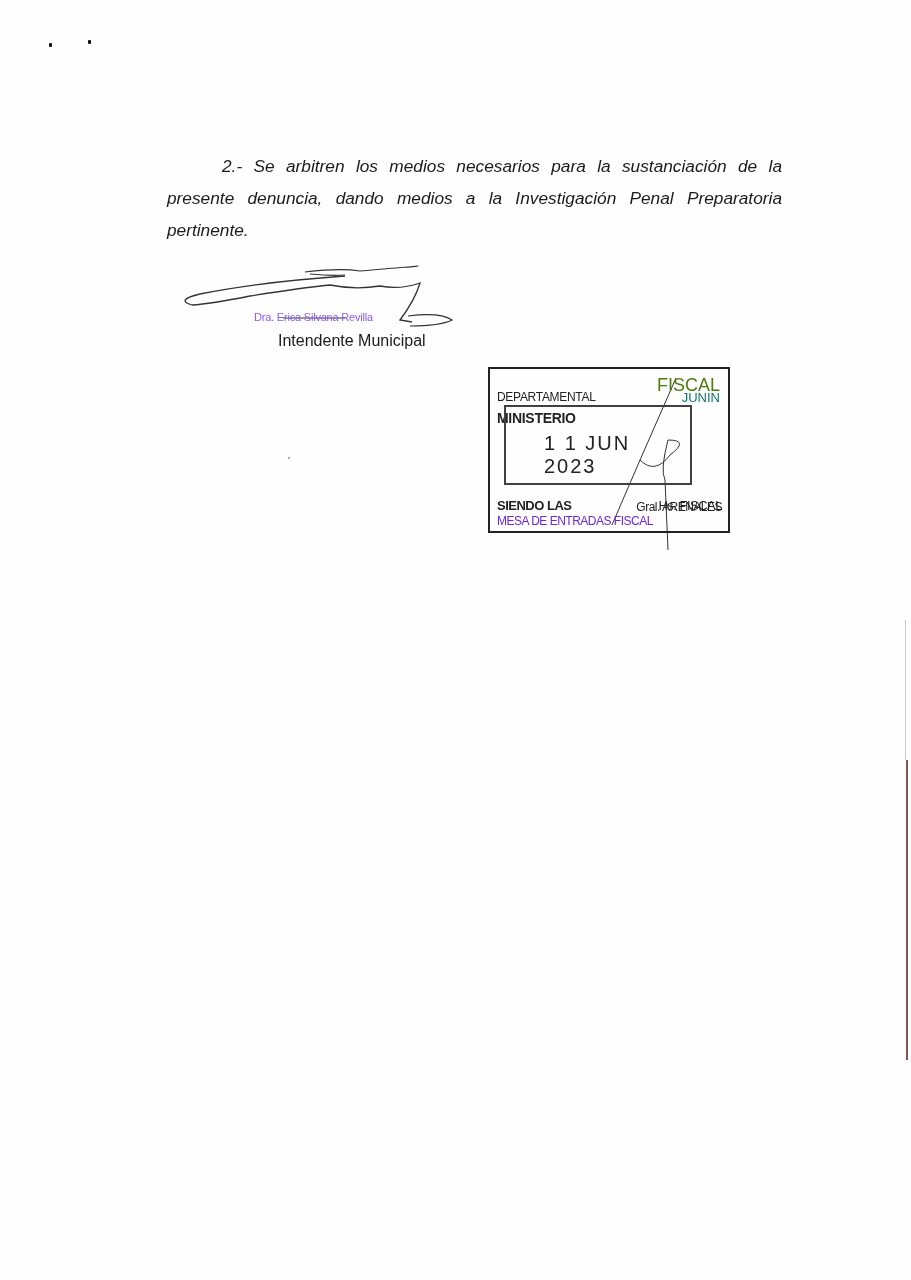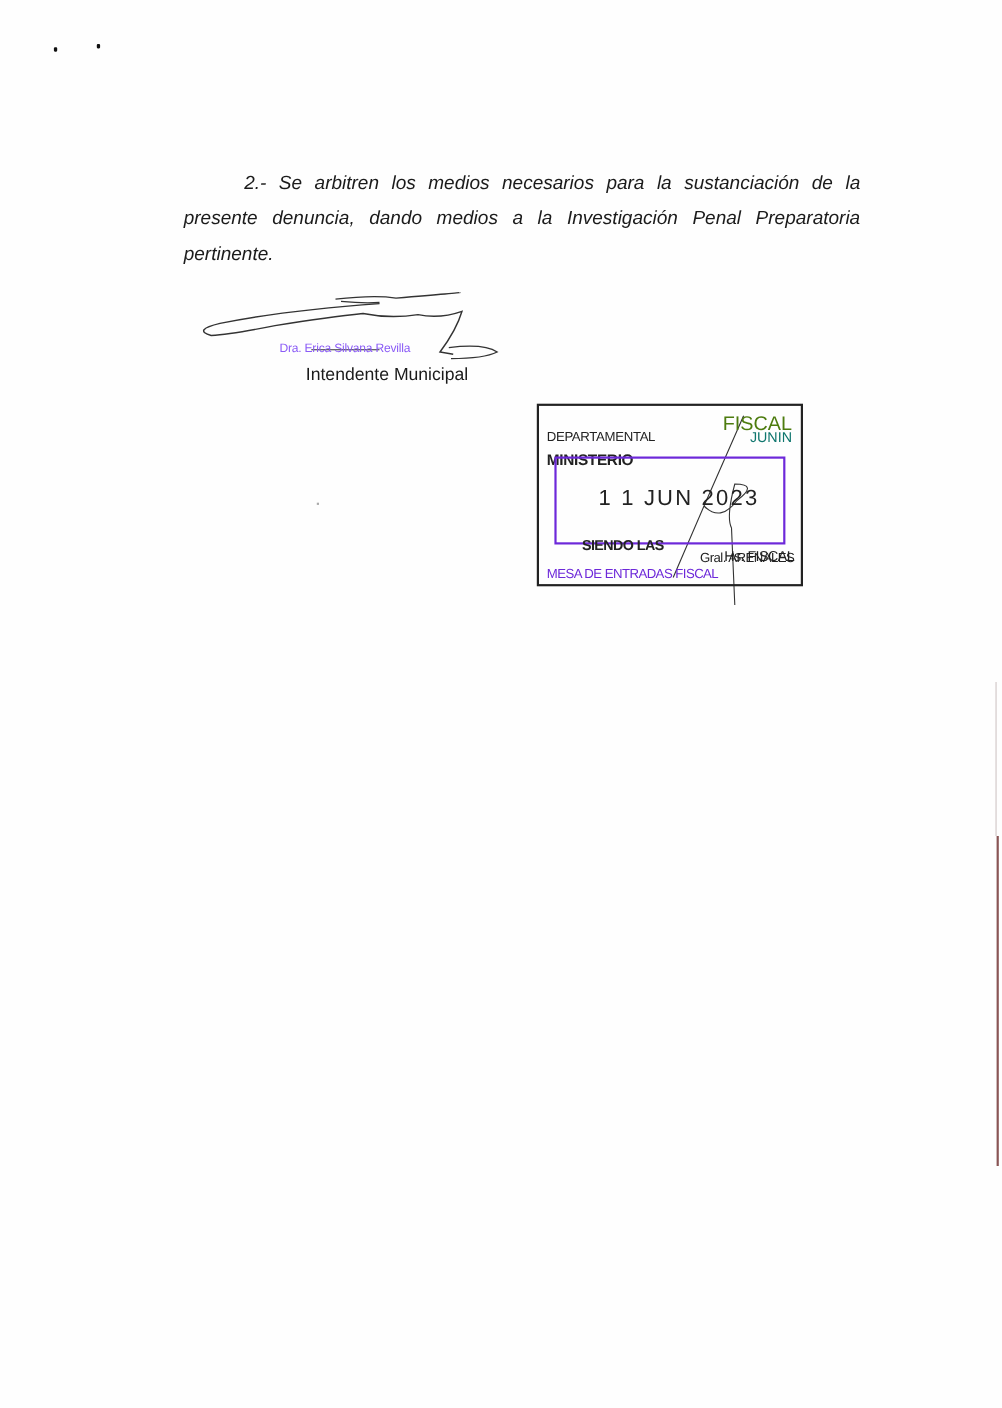--- a/index.html
+++ b/index.html
@@ -12,23 +12,23 @@
     .para .indent { display:inline-block; width:55px; }
     .para-line { display:block; text-align:justify; text-align-last:justify;font-style:italic; }
     .para-line.last { text-align-last:left; }
     .sig-name { position:absolute; left:254px; top:311px; font-size:11px; color:#8b5cf6; letter-spacing:-0.2px; }
     .sig-title { position:absolute; left:278px; top:332px; font-size:16px; color:#1a1a1a; }
     .stamp { position:absolute; left:488px; top:367px; width:242px; height:166px; border:2.5px solid #222; box-sizing:border-box; }
     .stamp-l1 { position:absolute; left:7px; top:6px; font-size:14px; font-weight:bold; color:#222; letter-spacing:-0.3px;margin-top:35px; }
     .stamp-l2 { position:absolute; left:7px; top:21px; font-size:12px; color:#222; letter-spacing:-0.3px; }
     .stamp-r1 { position:absolute; right:8px; top:6px; font-size:18px; color:#4d7c0f; }
     .stamp-r2 { position:absolute; right:8px; top:21px; font-size:13px; color:#0f766e; }
-    .stamp-inner { position:absolute; left:14px; top:46px; width:210px; height:80px; border:2px solid #6d28d9; box-sizing:border-box; }
+    .stamp-inner { position:absolute; left:14px; top:36px; width:188px; height:80px; border:2px solid #404040; box-sizing:border-box; }
     .stamp-date { position:absolute; left:38px; top:25px; font-size:20px; color:#222; letter-spacing:2px; }
-    .stamp-b1 { position:absolute; left:7px; bottom:28px; font-size:13px; font-weight:bold; color:#222; letter-spacing:-0.5px;margin-left:32px; }
+    .stamp-b1 { position:absolute; left:7px; bottom:18px; font-size:13px; font-weight:bold; color:#222; letter-spacing:-0.5px; }
     .stamp-b1r { position:absolute; right:6px; bottom:18px; font-size:13px; color:#222; letter-spacing:-0.5px; }
     .stamp-b2 { position:absolute; left:7px; bottom:3px; font-size:12px; color:#6d28d9; letter-spacing:-0.5px; }
     .stamp-b2r { position:absolute; right:6px; bottom:17px; font-size:12px; color:#222; letter-spacing:-0.5px; }
     .dot { position:absolute; left:288px; top:457px; width:2px; height:2px; background:#aaa; }
     svg { position:absolute; left:0; top:0; }
   </style>
 </head>
 <body>
 
 <div class="page">

